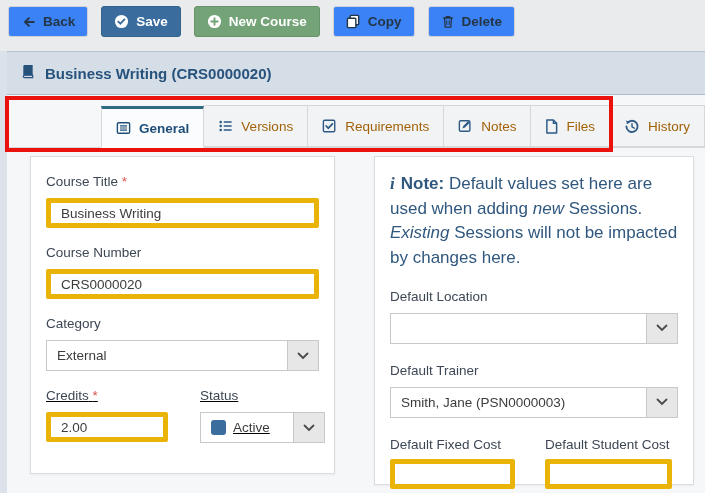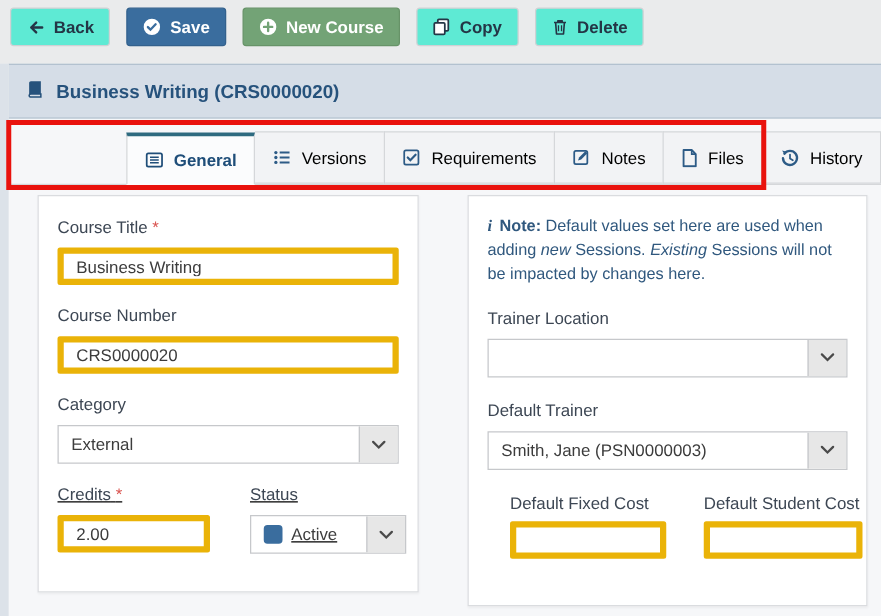--- a/index.html
+++ b/index.html
@@ -4,40 +4,40 @@
 <style>
   * { box-sizing: border-box; margin: 0; padding: 0; }
   html,body { width:705px; height:493px; overflow:hidden; }
   body { font-family:"Liberation Sans", sans-serif; background:#eaebec; position:relative; }
 
   
   .toolbar { position:absolute; top:0; left:0; right:0; height:51px; background:#eaebec;
              display:flex; align-items:flex-start; padding:6px 0 0 8px; gap:13px; }
   .btn { height:31px; display:inline-flex; align-items:center; gap:7px; padding:0 12px;
          border-radius:3px; font-size:13.5px; font-weight:bold; cursor:pointer;
-         border:1px solid #cfd1d4; background:#5eead4; color:#243646; }
+         border:1px solid #cfd1d4; background:#3b82f6; color:#243646; }
   .btn svg { display:block; }
   .btn.blue  { background:#3a6d9e; border-color:#33618d; color:#fff; }
   .btn.green { background:#73a376; border-color:#679368; color:#fff; }
 
   
   .titlebar { position:absolute; top:51px; left:7px; right:0; height:44px;
               background:#d5dde7; border-top:1px solid #b3c1cf; border-bottom:1px solid #aebecb;
               display:flex; align-items:center; padding-left:13px; gap:9px;
               color:#26527c; font-size:15px; font-weight:bold; }
 
   .left-strip { position:absolute; top:51px; left:0; width:7px; bottom:0; background:#dce2e9; }
 
   
   .content { position:absolute; top:95px; left:7px; right:0; bottom:0; background:#f6f7f9; }
 
   .tabrow { padding:10px 0 0 11px; border-bottom:1px solid #d5d7da; display:flex; align-items:flex-end;justify-content:flex-end; }
   .tab { height:42px; display:inline-flex; align-items:center; gap:8px; padding:0 14px;
          background:#f2f3f5; border:1px solid #d5d7da; border-right:none;
-         color:#000000; font-size:13.5px; cursor:pointer; }
+         color:#a16207; font-size:13.5px; cursor:pointer; }
   .tab:last-child { border-right:1px solid #d5d7da; }
   .tab.active { background:#fbfcfd; border-top:3px solid #2e6b80; border-right:1px solid #d5d7da;
                 font-weight:bold; color:#1f4e79; margin-bottom:-1px; border-bottom:1px solid #fbfcfd; }
   .tab.active + .tab { border-left:none; }
   .tab svg { display:block; }
 
   .red-highlight { position:absolute; left:5px; top:96px; width:608px; height:56px;
                    border:4px solid #e9120d; pointer-events:none; z-index:10; }
 
   
@@ -58,26 +58,26 @@
   .select .val { flex:1; display:flex; align-items:center; gap:7px; padding:0 10px;
                  font-size:13.5px; color:#3c3c3c; white-space:nowrap; }
   .select .caret { width:31px; background:#e7e7e7; border-left:1px solid #c6c8cb;
                    display:flex; align-items:center; justify-content:center; color:#4a4a4a; }
   .status-swatch { width:15px; height:15px; background:#3a6d9e; border-radius:3px; flex:none; }
 
   .two-col { display:flex; gap:32px;text-decoration:underline; }
   .two-col .col1 { width:122px; flex:none; }
   .two-col .col2 { width:125px; flex:none; }
 
-  .note { font-size:13px; color:#30587e; line-height:1.45; margin-bottom:18px; }
+  .note { font-size:17px; color:#30587e; line-height:1.45; margin-bottom:18px; }
   .note .info-i { font-weight:bold; font-style:italic; font-family:"Liberation Serif", serif; margin-right:6px; }
   .note b { font-weight:bold; }
   .note i { font-style:italic; }
 
-  .cost-row { display:flex; gap:30px;margin-left:18px; }
+  .cost-row { display:flex; gap:30px; }
   .cost-row .colA { width:125px; flex:none; }
   .cost-row .colB { width:127px; flex:none; }
   .cost-row .field-label { margin-bottom:7px; }
 </style>
 </head>
 <body>
 
 <div class="toolbar">
   <button class="btn">
     <span>
@@ -245,21 +245,21 @@
           </div>
         </div>
       </div>
     </div>
 
     <div class="panel right">
       <div class="note">
         <span class="info-i">i</span><b>Note:</b><span> Default values set here are used when adding </span><i>new</i><span> Sessions. </span><i>Existing</i><span> Sessions will not be impacted by changes here.</span>
       </div>
       <div class="field" style="margin-bottom:19px;">
-        <div class="field-label">Trainer Location</div>
+        <div class="field-label">Default Location</div>
         <div class="select">
           <div class="val"></div>
           <div class="caret">
               <svg width="12" height="8" viewBox="0 0 12 8">
                 <path d="M1.5 1.5L6 6l4.5-4.5" fill="none" stroke="#4a4a4a" stroke-width="1.8" stroke-linecap="round"></path>
               </svg>
             </div>
         </div>
       </div>
       <div class="field" style="margin-bottom:19px;">

